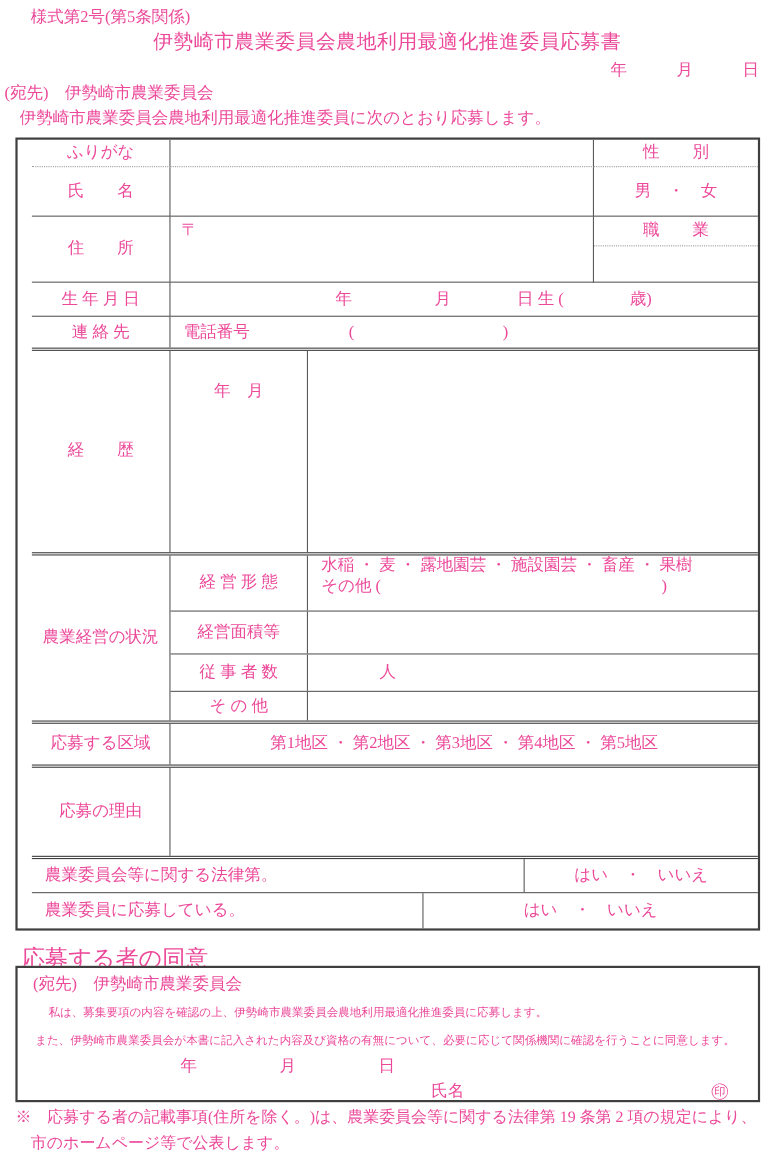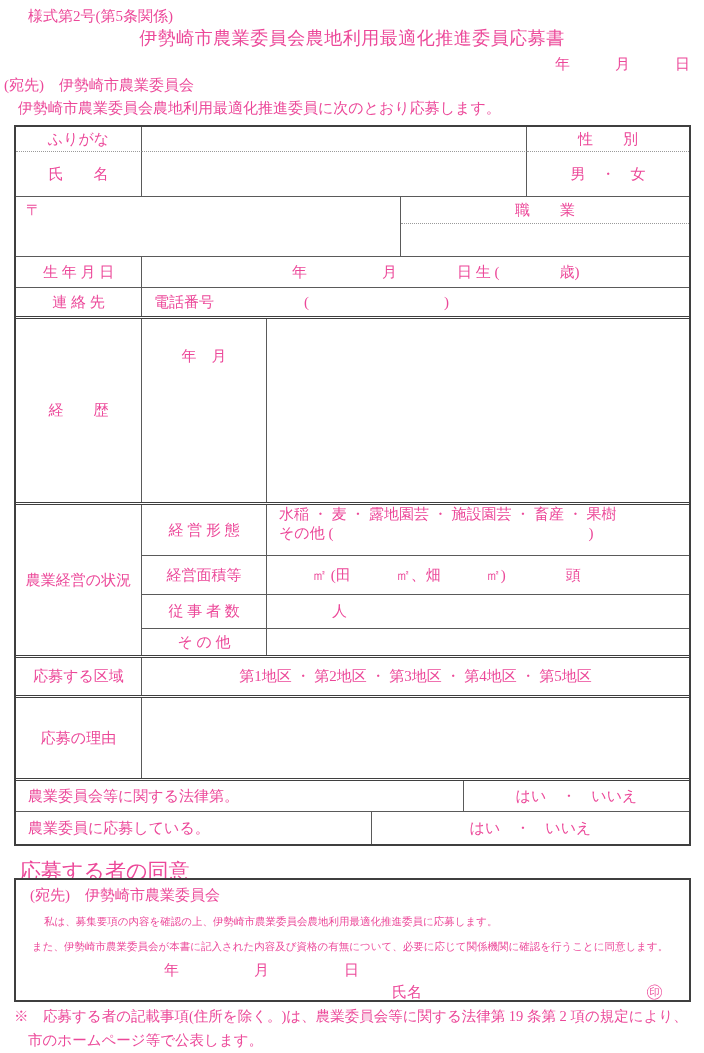--- a/index.html
+++ b/index.html
@@ -11,21 +11,21 @@
   }
   .abs { position:absolute; white-space:pre; }
   .form-number { left:28px; top:7px; font-size:15px; }
   .title { left:0; top:27px; width:100%; text-align:center; font-size:18px; letter-spacing:0.5px; }
   .date-line { right:14px; top:55px; font-size:15px; }
   .addressee { left:4px; top:76px; font-size:15px; }
   .intro { left:18px; top:99px; font-size:15px; }
 
   .main-table {
     position:absolute; left:14px; top:125px; width:677px;
-    border:2px solid #3f3f3f; display:flex; flex-direction:column; background:#fff;
+    border:2px solid #3f3f3f; display:flex; flex-direction:column; background:#fff;padding-left:13px;
   }
   .tr { display:flex; width:100%; }
   .bb  { border-bottom:1px solid #5a5a5a; }
   .bd  { border-bottom:1px dotted #9a9a9a; }
   .bdbl{ border-bottom:3px double #3f3f3f; }
   .br  { border-right:1px solid #5a5a5a; }
   .cell { display:flex; align-items:center; white-space:pre; overflow:hidden; }
   .center { justify-content:center; text-align:center; }
   .colA { width:126px; flex:none; }
   .colB { width:385px; flex:none; }
@@ -69,20 +69,21 @@
       <div class="cell center colC bd">性　　別</div>
     </div>
 
     <div class="tr" style="height:45px">
       <div class="cell center colA br bb">氏　　名</div>
       <div class="cell colB br bb"></div>
       <div class="cell center colC bb">男　・　女</div>
     </div>
 
     <div class="tr" style="height:60px">
+      <div class="cell center colA br bb">住　　所</div>
       <div class="cell colB br bb" style="align-items:flex-start; padding:4px 0 0 10px">
         <span>〒</span>
       </div>
       <div class="col colC bb">
         <div class="cell center bd" style="height:27px">職　　業</div>
         <div class="cell fill"></div>
       </div>
     </div>
 
     <div class="tr" style="height:31px">
@@ -110,21 +111,20 @@
       <div class="col fill">
         <div class="tr bb" style="height:51px">
           <div class="cell center sub br">経 営 形 態</div>
           <div class="col fill" style="justify-content:flex-start; padding-left:12px">
             <div style="white-space:pre">水稲 ・ 麦 ・ 露地園芸 ・ 施設園芸 ・ 畜産 ・ 果樹</div>
             <div style="white-space:pre">その他 (　　　　　　　　　　　　　　　　　)</div>
           </div>
         </div>
         <div class="tr bb" style="height:39px">
           <div class="cell center sub br">経営面積等</div>
-          <div class="cell fill" style="padding-left:45px">㎡ (田　　　㎡、畑　　　㎡)　　　　頭</div>
         </div>
         <div class="tr bb" style="height:34px">
           <div class="cell center sub br">従 事 者 数</div>
           <div class="cell fill" style="padding-left:65px">人</div>
         </div>
         <div class="tr fill">
           <div class="cell center sub br">そ の 他</div>
           <div class="cell fill"></div>
         </div>
       </div>

